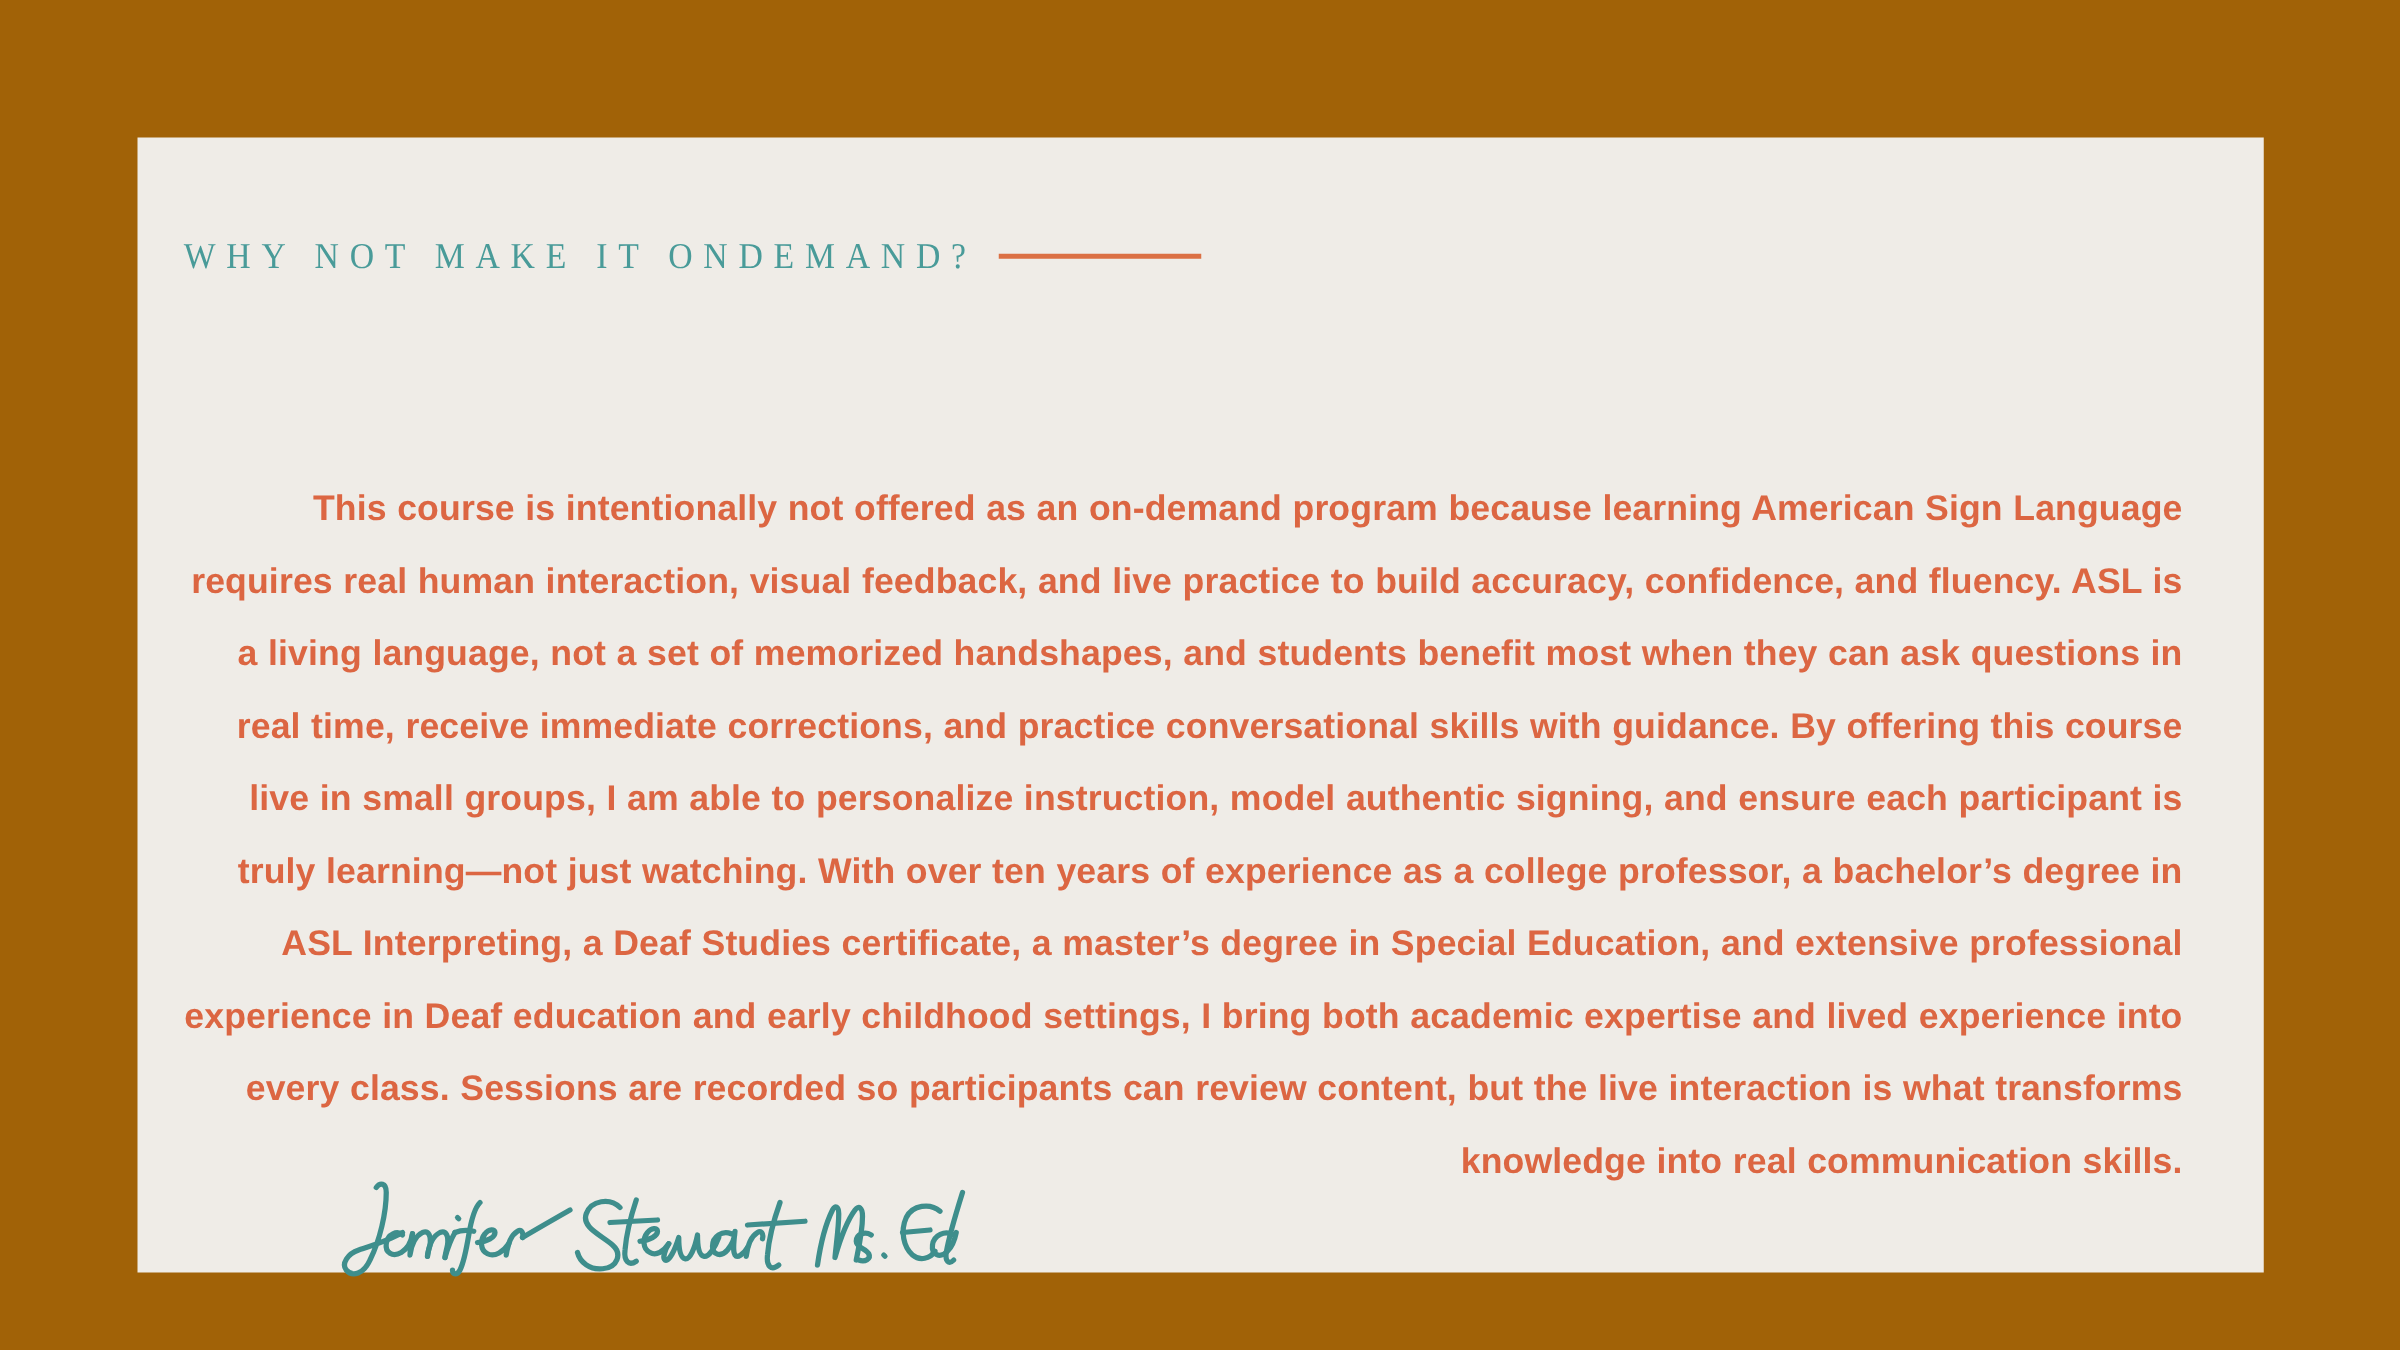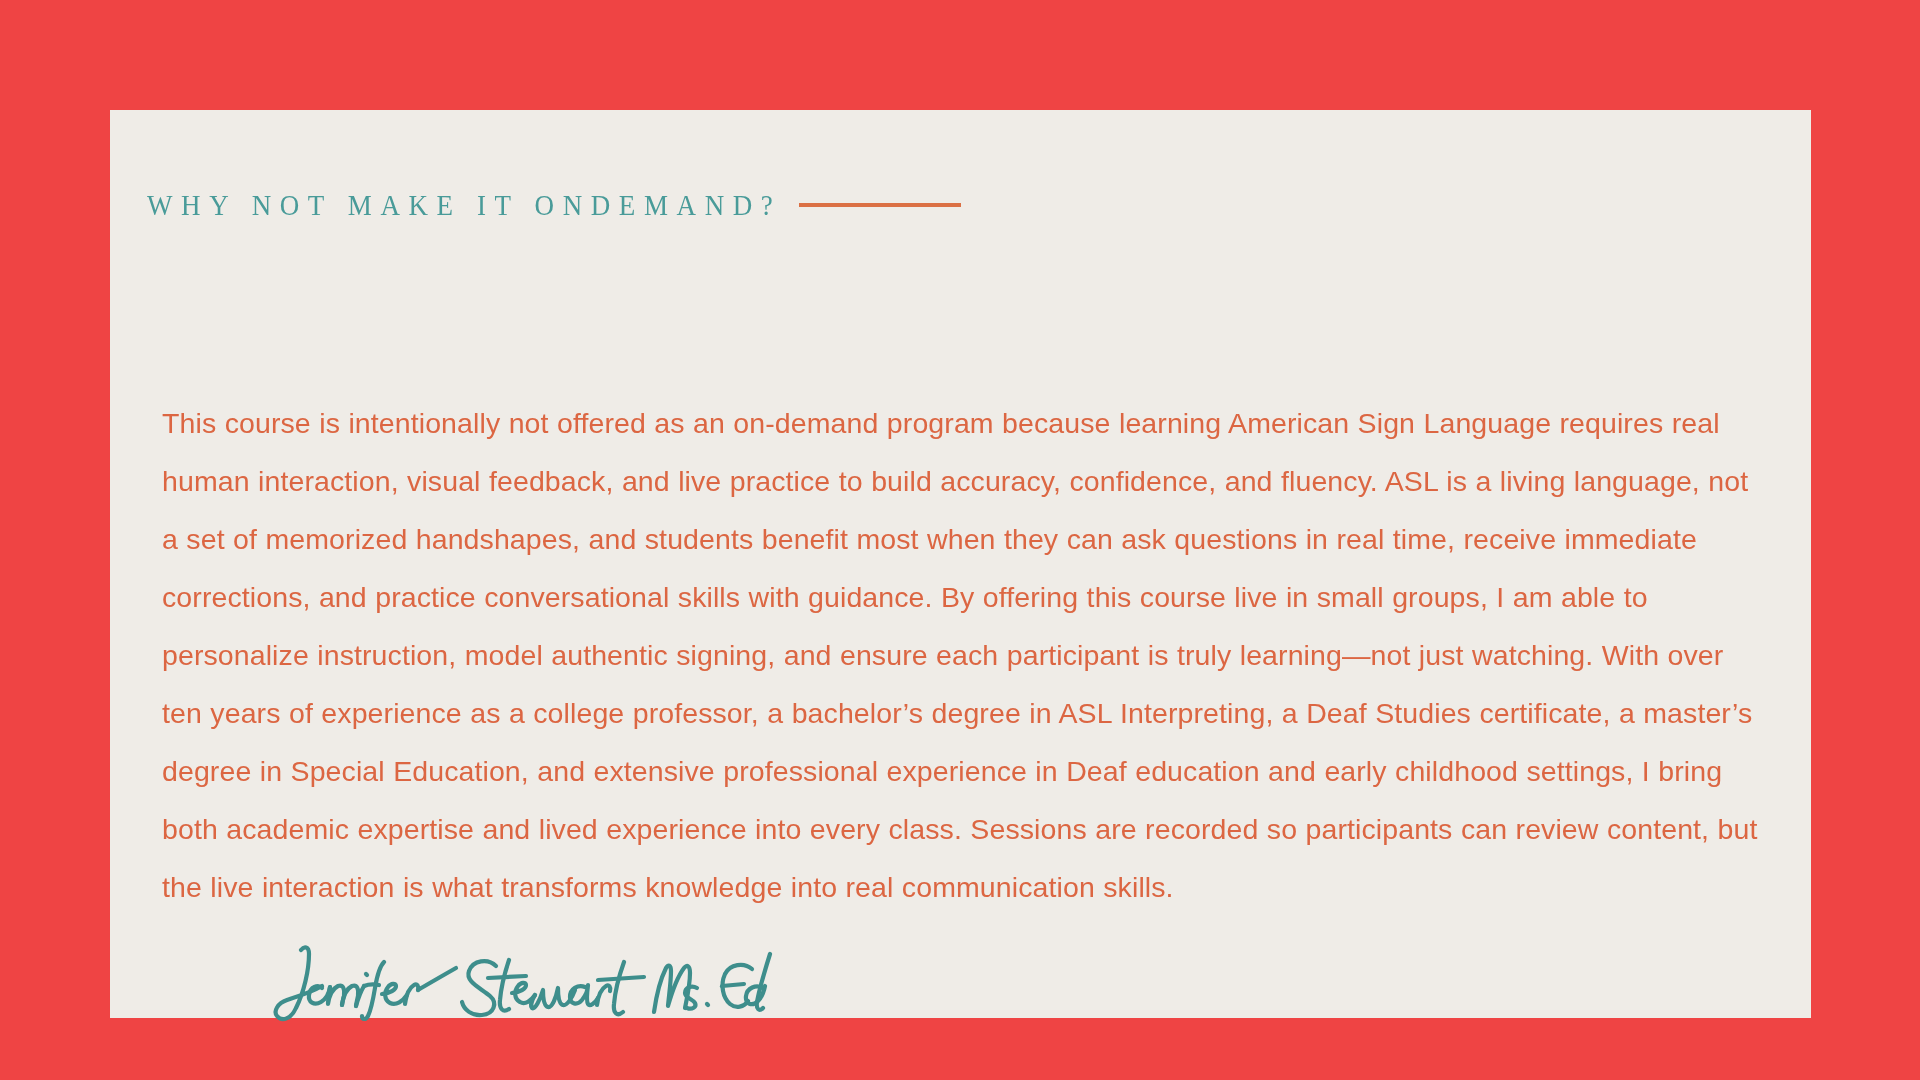--- a/index.html
+++ b/index.html
@@ -13,21 +13,22 @@
     overflow: hidden;
     background: #DD9B60;
     font-family: "Liberation Sans", sans-serif;
     -webkit-font-smoothing: antialiased;
   }
 
   .slide {
     position: relative;
     width: 1920px;
     height: 1080px;
-    background: #ef4444;
+    background: #a16207;
+    text-align: right;
   }
 
   
   .card {
     position: absolute;
     left: 110px;
     top: 110px;
     width: 1701px;
     height: 908px;
     background: #EFECE7;
@@ -64,24 +65,24 @@
     margin-left: 18px;
     flex: none;
   }
 
   
   .body-copy {
     position: absolute;
     left: 36px;          
     top: 268px;          
     width: 1600px;
-    margin: 16px;
+    margin: 0;
     font-family: "Liberation Sans", sans-serif;
     font-size: 28.5px;
-    font-weight: 400;
+    font-weight: 700;
     line-height: 58px;
     letter-spacing: 0.1px;
     color: #DC6642;
     word-spacing: 0.4px;
   }
 
   
   .signature {
     position: absolute;
     left: 150px;

